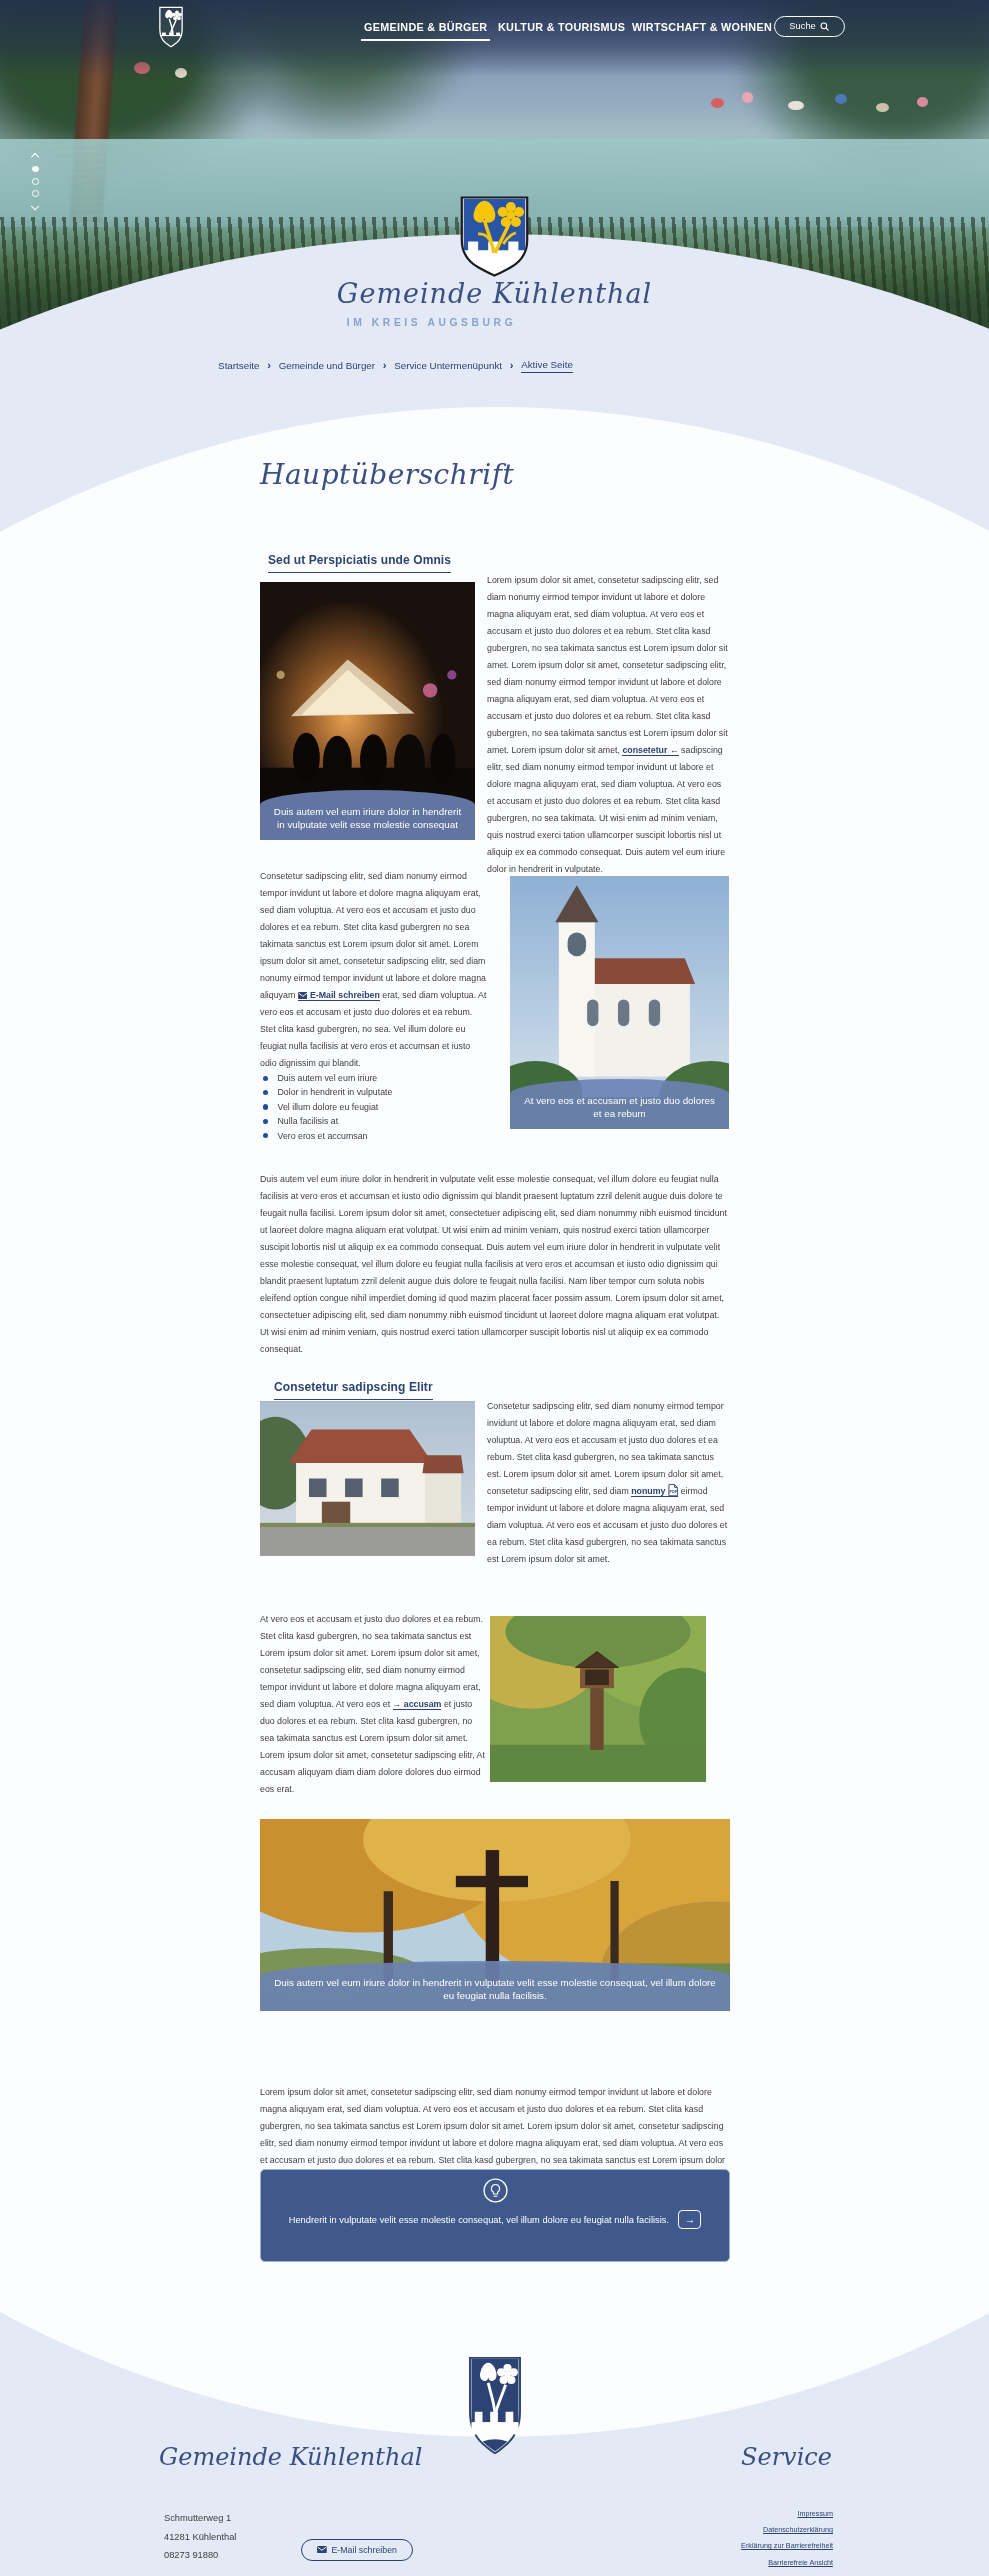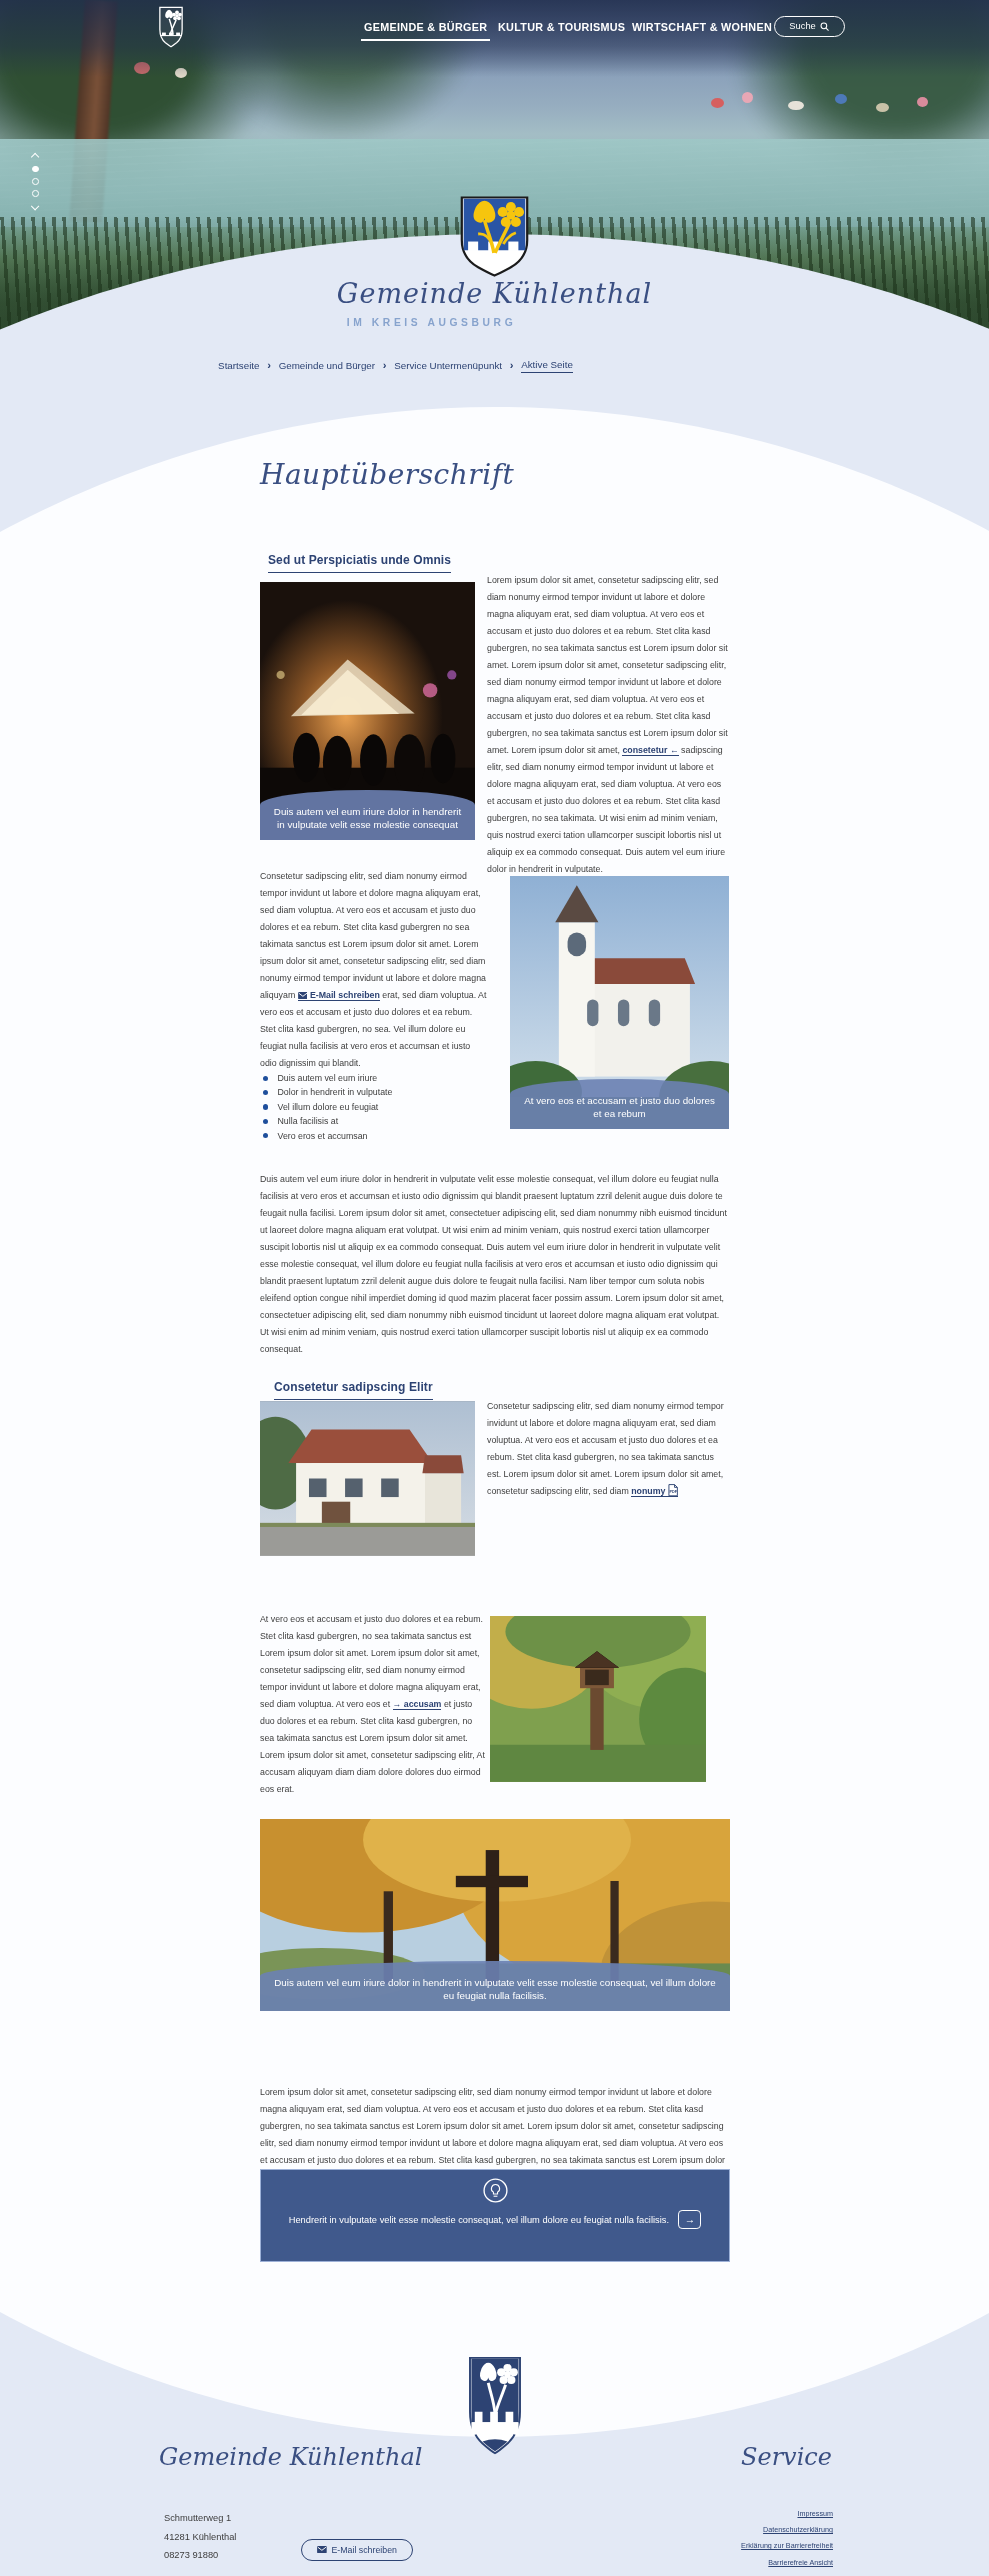--- a/index.html
+++ b/index.html
@@ -71,21 +71,21 @@
   .imgbox{overflow:hidden;background:#888;}
   .cap{position:absolute;left:0;bottom:0;width:100%;padding:15.5px 13.4px 8.2px;box-sizing:border-box;
     background:rgba(108,129,178,.9);border-radius:100% 100%/30px 30px;
     border-bottom-left-radius:0;border-bottom-right-radius:0;
     color:#fff;font-size:9.8px;line-height:13.4px;text-align:center;}
   ul.blist{list-style:none;margin:0;padding:0;}
   ul.blist li{position:relative;padding-left:17.5px;font-size:8.8px;line-height:14.4px;color:#3d3d3d;}
   ul.blist li::before{content:"";position:absolute;left:3.1px;top:4.6px;width:5.2px;height:5.2px;
     border-radius:50%;background:#1f4f9c;}
   .callout{left:260px;top:2169px;width:470px;height:93px;background:#40598c;border:1px solid #9db1d8;
-    border-radius:0;box-sizing:border-box;display:flex;flex-direction:column;align-items:center;
+    border-radius:5px;box-sizing:border-box;display:flex;flex-direction:column;align-items:center;
     justify-content:flex-start;padding-top:8.2px;z-index:15;}
   .callout-row{display:flex;align-items:center;gap:9.3px;margin-top:7.2px;}
   .callout-text{color:#fff;font-size:9.3px;}
   .co-arrow{width:23px;height:18.5px;border:1px solid #fff;border-radius:4.1px;background:transparent;
     color:#fff;font-size:10.3px;font-weight:700;cursor:pointer;display:flex;align-items:center;justify-content:center;}
 
   
   .f-name{left:159px;top:2443px;font-size:24px;}
   .f-service{left:721px;top:2443px;width:111px;text-align:right;font-size:24px;}
   .f-addr{left:164px;top:2509px;font-size:9.3px;line-height:18.5px;color:#3d3d3d;}
@@ -284,21 +284,21 @@
     <rect x="120" y="195" width="55" height="45" fill="#70523e"></rect>
     <rect x="0" y="240" width="417" height="60" fill="#9b9b97"></rect>
     <rect x="0" y="236" width="417" height="8" fill="#7d8a5a"></rect>
   </svg>
 </div>
 
 <p class="abs blk body-t" style="left:487px;top:1398px;width:242px;margin:0;"><span>Consetetur sadipscing elitr, sed diam nonumy eirmod tempor invidunt ut labore et dolore magna aliquyam erat, sed diam voluptua. At vero eos et accusam et justo duo dolores et ea rebum. Stet clita kasd gubergren, no sea takimata sanctus est. Lorem ipsum dolor sit amet. Lorem ipsum dolor sit amet, consetetur sadipscing elitr, sed diam </span><a class="tlink"><span>nonumy</span> <svg width="10.3" height="12.4" viewBox="0 0 22 26" style="vertical-align:-2.1px;font-size:17px">
         <path d="M2 1 h12 l6 6 v18 h-18 Z" fill="#fff" stroke="#2d4373" stroke-width="2"></path>
         <path d="M14 1 v6 h6" fill="none" stroke="#2d4373" stroke-width="2"></path>
         <text x="3.2" y="19" font-size="8" font-weight="bold" fill="#2d4373" font-family="Liberation Sans, sans-serif">PDF</text>
-      </svg></a></p>
+      </svg></a><span> eirmod tempor invidunt ut labore et dolore magna aliquyam erat, sed diam voluptua. At vero eos et accusam et justo duo dolores et ea rebum. Stet clita kasd gubergren, no sea takimata sanctus est Lorem ipsum dolor sit amet.</span></p>
 
 <p class="abs blk body-t" style="left:260px;top:1611px;width:227px;margin:0;"><span>At vero eos et accusam et justo duo dolores et ea rebum. Stet clita kasd gubergren, no sea takimata sanctus est Lorem ipsum dolor sit amet. Lorem ipsum dolor sit amet, consetetur sadipscing elitr, sed diam nonumy eirmod tempor invidunt ut labore et dolore magna aliquyam erat, sed diam voluptua. At vero eos et </span><a class="tlink"><span class="arrow-g">→</span> <span>accusam</span></a><span> et justo duo dolores et ea rebum. Stet clita kasd gubergren, no sea takimata sanctus est Lorem ipsum dolor sit amet. Lorem ipsum dolor sit amet, consetetur sadipscing elitr, At accusam aliquyam diam diam dolore dolores duo eirmod eos erat.</span></p>
 
 <div class="abs blk imgbox" style="left:490px;top:1616px;width:216px;height:166px;">
   <svg width="216" height="166" viewBox="0 0 420 322">
     <rect width="420" height="322" fill="#7fa04e"></rect>
     <ellipse cx="80" cy="70" rx="140" ry="110" fill="#c2ae4a"></ellipse>
     <ellipse cx="330" cy="60" rx="150" ry="120" fill="#8fae52"></ellipse>
     <ellipse cx="210" cy="30" rx="180" ry="70" fill="#6d9147"></ellipse>
     <ellipse cx="380" cy="200" rx="90" ry="100" fill="#5d8a3f"></ellipse>

